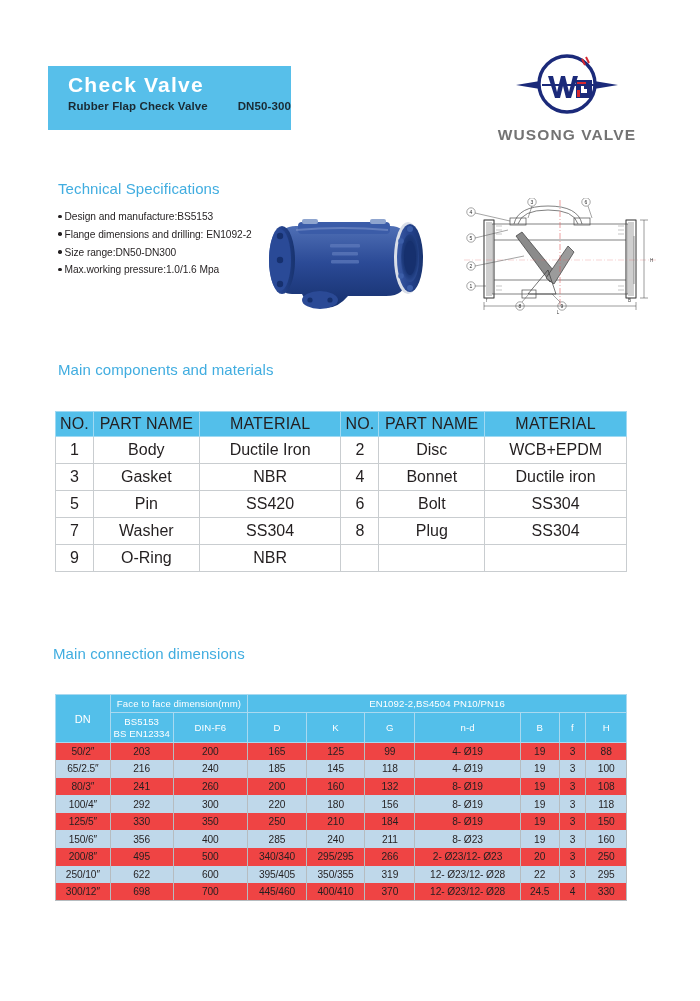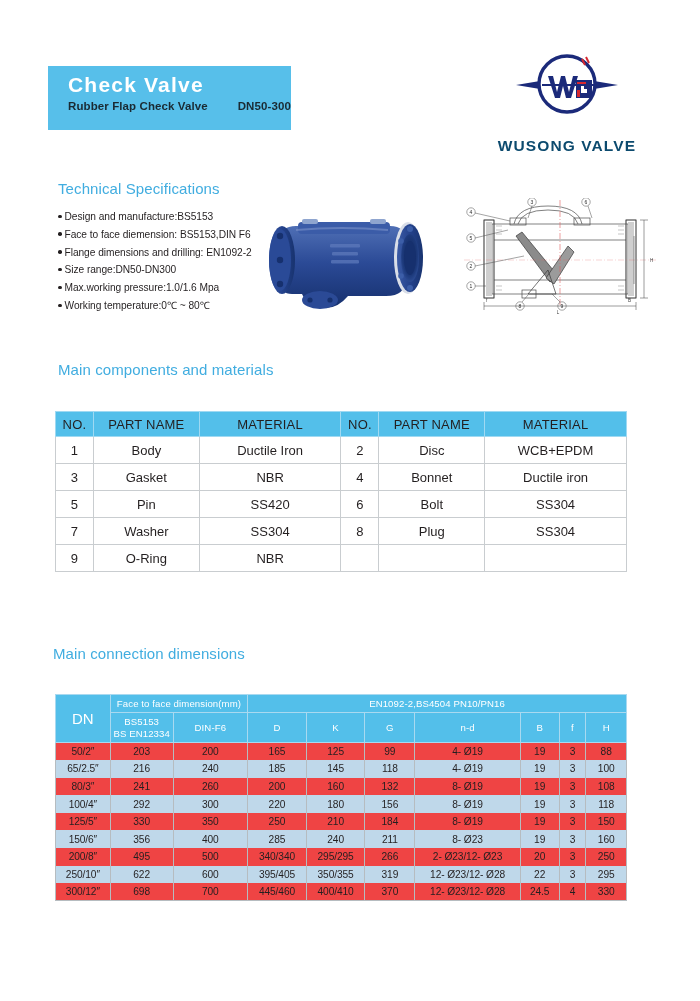--- a/index.html
+++ b/index.html
@@ -28,22 +28,22 @@
   }
   #title-sub {
     font-size:11.5px; color:#1a2a33; font-weight:bold;
     line-height:15px; margin-top:2px; letter-spacing:.1px;
   }
   #title-sub .range { margin-left:30px;text-align:right; }
 
   #logo-block { position:absolute; left:492px; top:46px; width:150px; text-align:center; }
   #logo-mark { width:106px; height:78px; margin:0 auto; display:block; }
   #logo-text {
-    font-size:15.5px; font-weight:bold; color:#0c4a6e;
-    letter-spacing:1.1px; margin-top:13px;
+    font-size:15.5px; font-weight:bold; color:#737373;
+    letter-spacing:1.1px; margin-top:2px;
   }
 
   
   .section-heading {
     position:absolute;
     font-size:15px; color:#41ade0; font-weight:normal;
     letter-spacing:.1px;
   }
   #spec-heading { left:58px; top:180px; }
   #materials-heading { left:58px; top:361px; }
@@ -73,21 +73,21 @@
     text-align:center; letter-spacing:.2px;
   }
 
   
   #materials-table {
     position:absolute; left:55px; top:411px; width:572px;
   }
   #materials-table td, #materials-table th {
     border:1px solid #c9cdd0;
     height:27px; text-align:center;
-    font-size:13px; color:#231f20; font-weight:normal;
+    font-size:16px; color:#231f20; font-weight:normal;
   }
   #materials-table th { border-color:#9fd9f2; height:25px; }
   .mt-no   { width:38px; }
   .mt-name { width:106px; }
   .mt-mat  { width:142px; }
 
   
   #dims-table {
     position:absolute; left:55px; top:694px; width:572px;
   }
@@ -102,21 +102,21 @@
     border-right:1px solid #b6bcc0;
     height:17.6px; text-align:center;
     font-size:10.2px; color:#231f20;
     letter-spacing:-.1px;
   }
   #dims-table tr.odd td  { background:#ef4444; }
   #dims-table tr.even td { background:#bfd8ea; }
   #dims-table tbody tr:last-child td { border-bottom:1px solid #b6bcc0; }
   #dims-table th.h-group { height:18px; }
   #dims-table th.h-sub   { height:30px; }
-  #dims-table th.h-dn    { height:48px; font-size:15px; }
+  #dims-table th.h-dn    { height:48px; font-size:11px; }
   .dw-dn  { width:56px; }
   .dw-bs  { width:64px; }
   .dw-din { width:78px; }
   .dw-d   { width:60px; }
   .dw-k   { width:60px; }
   .dw-g   { width:52px; }
   .dw-nd  { width:110px; }
   .dw-b   { width:40px; }
   .dw-f   { width:28px; }
   .dw-h   { width:42px; }
@@ -158,25 +158,23 @@
       <line x1="28" y1="39" x2="80" y2="39" stroke="#1b2a7a" stroke-width="2.2"></line>
     </svg>
     <div id="logo-text">WUSONG VALVE</div>
   </div>
 </div>
 
 <div class="section-heading" id="spec-heading">Technical Specifications</div>
 
 <div id="spec-list">
   <div class="spec-item"><span class="dot"></span><span>Design and manufacture:BS5153</span></div>
-  <div class="spec-item"><span class="dot"></span><span>Face to face diemension: BS5153,DIN F6</span></div>
   <div class="spec-item"><span class="dot"></span><span>Flange dimensions and drilling: EN1092-2</span></div>
   <div class="spec-item"><span class="dot"></span><span>Size range:DN50-DN300</span></div>
   <div class="spec-item"><span class="dot"></span><span>Max.working pressure:1.0/1.6 Mpa</span></div>
-  <div class="spec-item"><span class="dot"></span><span>Working temperature:0℃ ~ 80℃</span></div>
 </div>
 
 <svg id="product-photo" viewBox="0 0 205 122">
   <defs>
     <linearGradient id="bodyG" x1="0" y1="0" x2="0" y2="1">
       <stop offset="0%" stop-color="#4f6fb5"></stop>
       <stop offset="45%" stop-color="#2b4a96"></stop>
       <stop offset="100%" stop-color="#16306e"></stop>
     </linearGradient>
     <linearGradient id="flangeG" x1="0" y1="0" x2="1" y2="0">

